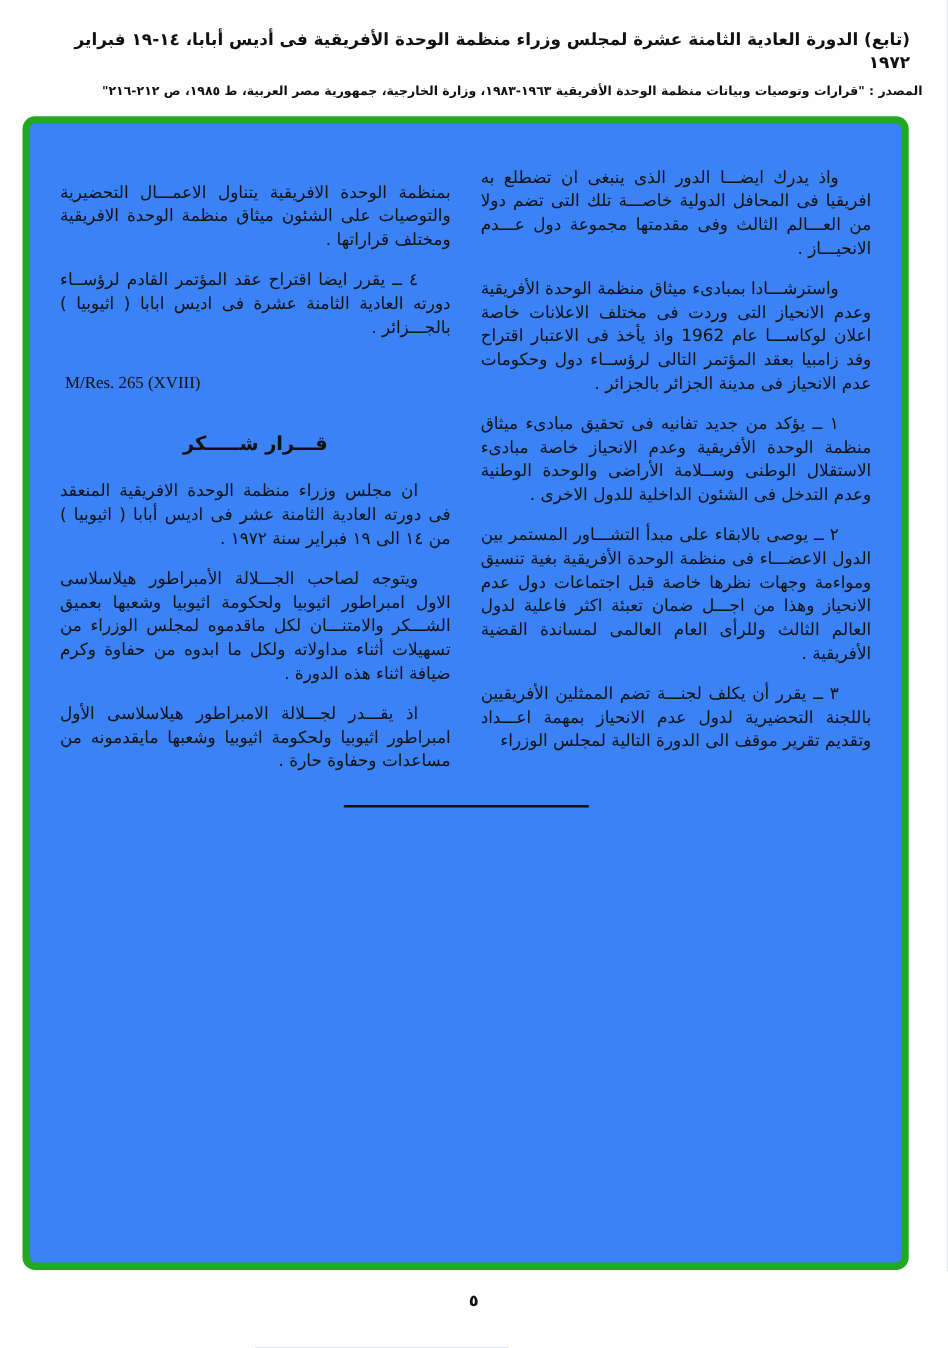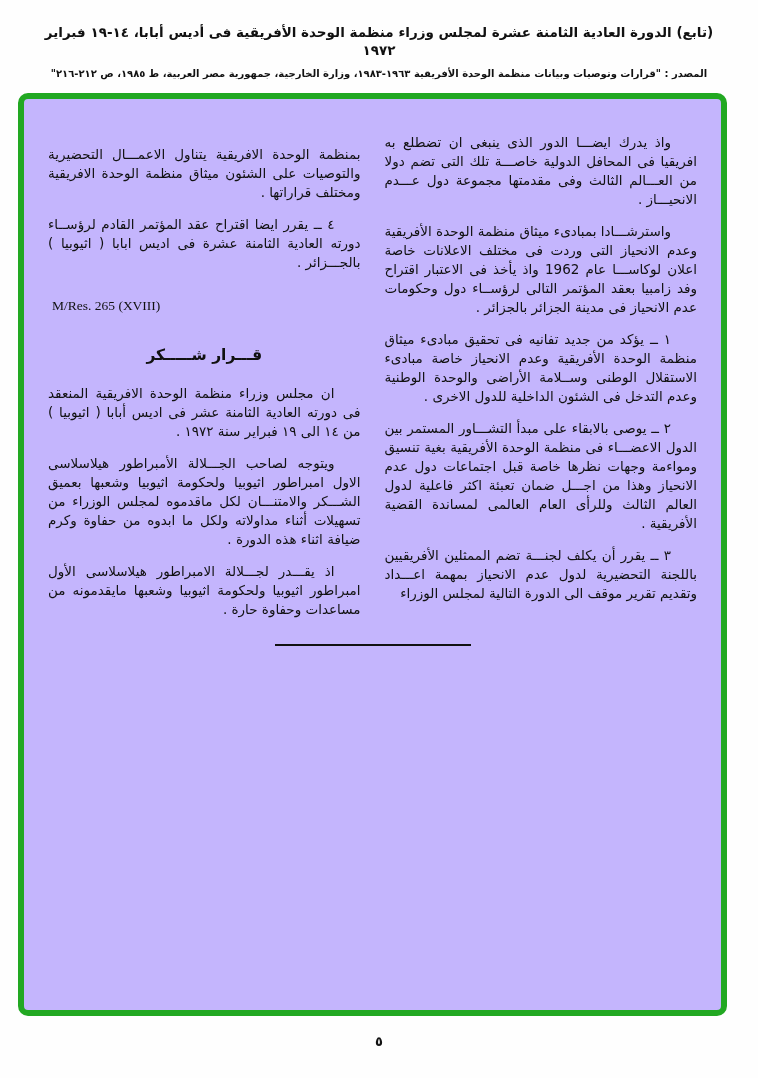--- a/index.html
+++ b/index.html
@@ -11,21 +11,21 @@
   }
   .page {
     position: relative;
     width: 758px;
     height: 1078px;
     background: #fefefe;
     overflow: hidden;
   }
   
   .header {
-    text-align: center;
+    text-align: right;
     padding-top: 24px;
   }
   .h-title {
     font-size: 13.5px;
     font-weight: bold;
     line-height: 1.3;
     padding: 0 30px;
   }
   .h-source {
     font-size: 10px;
@@ -37,21 +37,21 @@
   .green-box {
     position: absolute;
     left: 18px;
     top: 93px;
     width: 709px;
     height: 923px;
     box-sizing: border-box;
     border: 6px solid #22a822;
     border-radius: 10px;
     overflow: hidden;
-    background: #c4b5fd;
+    background: #3b82f6;
   }
   .columns {
     display: flex;
     direction: rtl;
     gap: 24px;
     padding: 34px 24px 0 24px;
   }
   .col { flex: 1 1 0; min-width: 0; }
   .col-left { padding-top: 12px; }
   .para {

